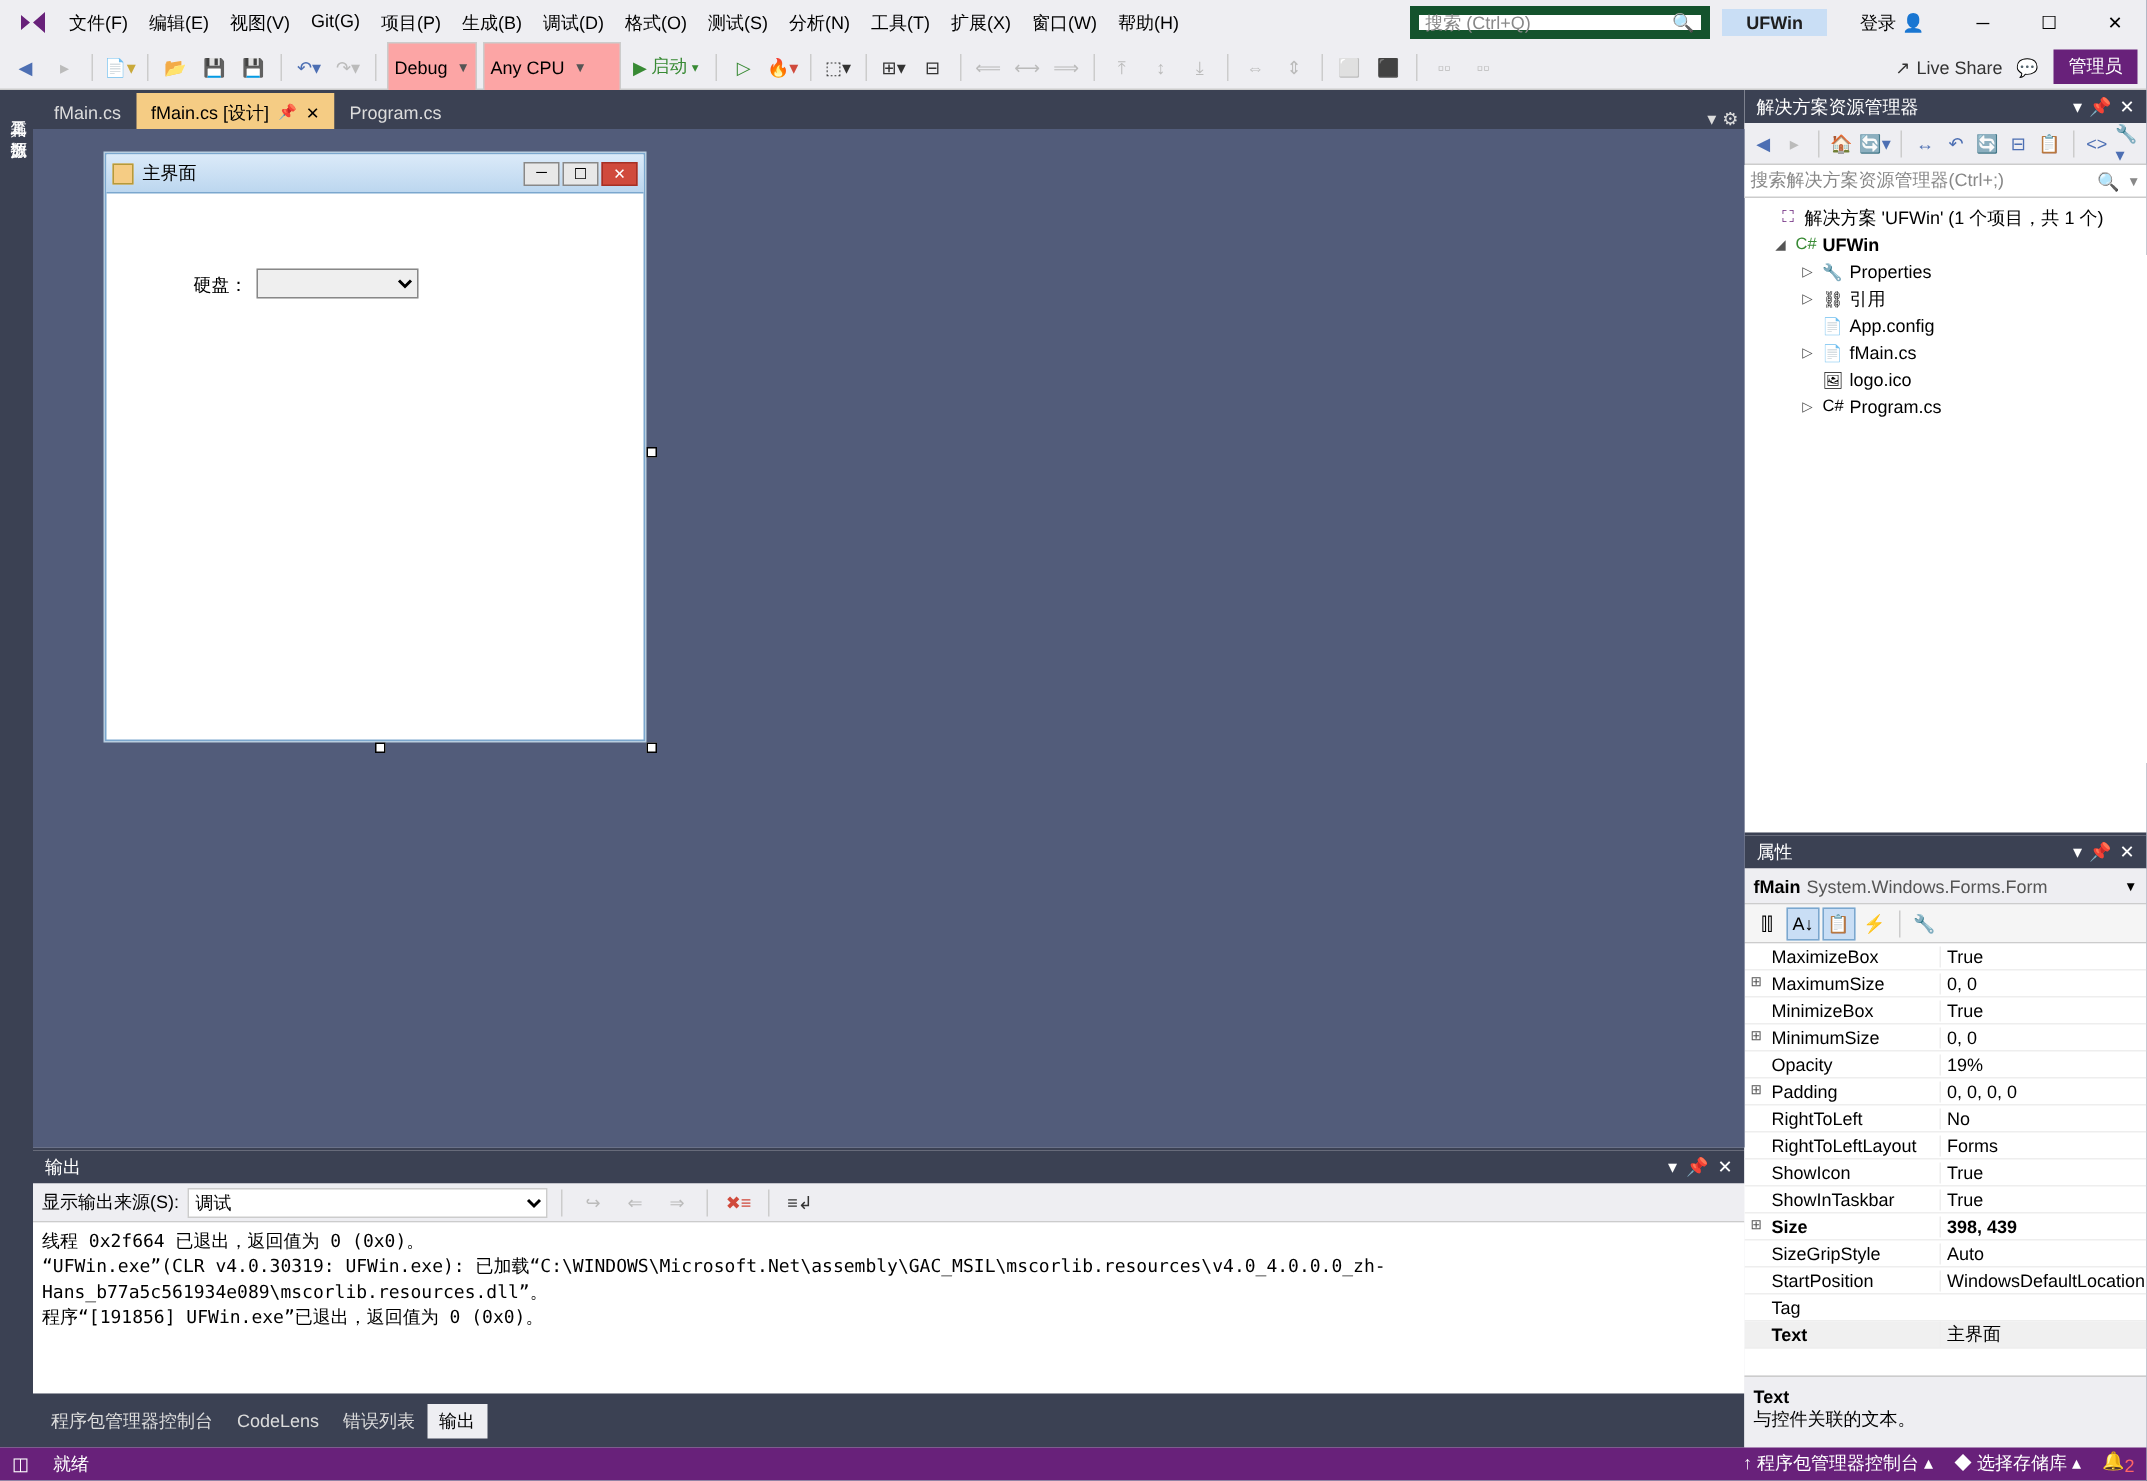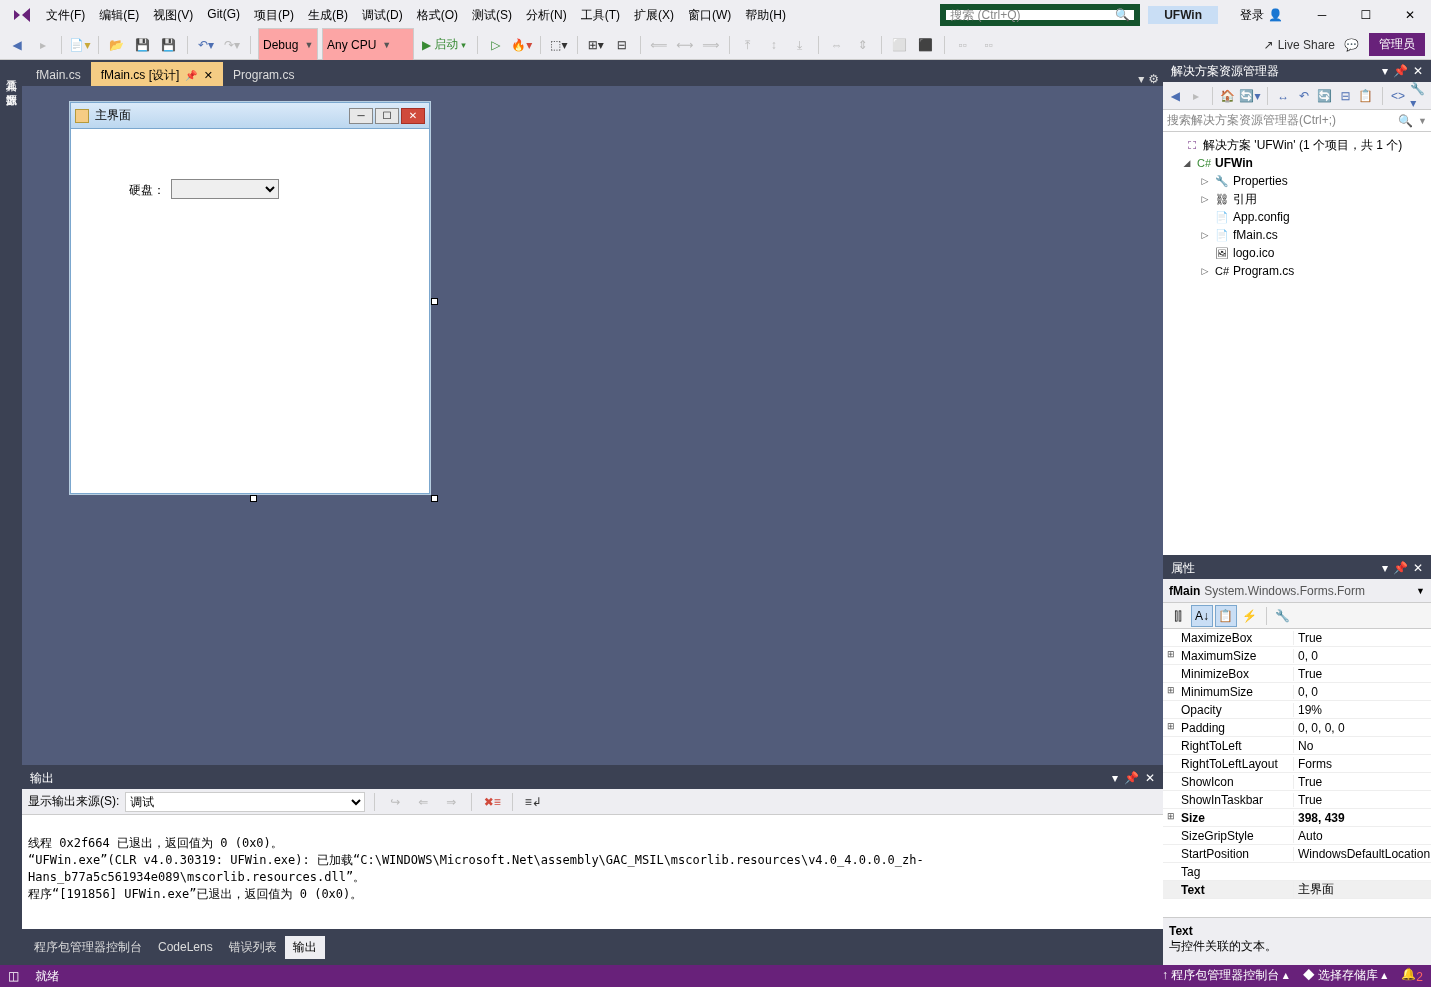--- a/index.html
+++ b/index.html
@@ -45,21 +45,21 @@
 .winbtns { display:flex; gap:2px;}
 .wb { width:24px; height:16px; border:1px solid #888; background:#e8e8e8; display:flex; align-items:center; justify-content:center; font-size:10px;}
 .wb.close{ background:#d04a3c; color:#fff; border-color:#a53025;}
 .winform-body { padding:50px 0 0 58px; display:flex; align-items:flex-end; gap:6px;}
 .winform-body select { width:108px; height:20px; border:1px solid #888; background:#efefef;}
 .output-panel { border-top:2px solid #3b4153; background:#eeeef2; display:flex; flex-direction:column; height:200px;}
 .panel-title { background:#3b4153; color:#fff; height:22px; display:flex; align-items:center; padding:0 8px; justify-content:space-between;}
 .panel-title-btns { display:flex; gap:6px; font-size:10px;}
 .output-toolbar { height:26px; display:flex; align-items:center; padding:0 6px; gap:6px; border-bottom:1px solid #ccc; background:#eeeef2;}
 .output-toolbar select { height:20px; border:1px solid #ccc; background:#fff; width:240px;}
-.output-text { flex:1; background:#fff; font-family:Consolas,monospace; font-size:12px; padding:20px 6px; overflow:auto; white-space:pre-wrap; color:#000;}
+.output-text { flex:1; background:#fff; font-family:Consolas,monospace; font-size:12px; padding:4px 6px; overflow:auto; white-space:pre-wrap; color:#000;}
 .bottom-tabs { height:36px; background:#3b4153; display:flex; align-items:center; padding:0 4px;}
 .bottom-tabs span { padding:3px 8px; color:#dcdcdc; cursor:default;}
 .bottom-tabs span.active { background:#eeeef2; color:#000;}
 .right-col { width:268px; display:flex; flex-direction:column; background:#eeeef2; }
 .rp-title { background:#3b4153; color:#fff; height:22px; display:flex; align-items:center; padding:0 8px; justify-content:space-between; font-size:11px;}
 .rp-title-btns { display:flex; gap:5px; font-size:10px;}
 .rp-toolbar { height:28px; border-bottom:1px solid #ccc; display:flex; align-items:center; padding:0 4px; gap:4px;}
 .rp-toolbar .tb-btn { width:20px; height:20px; color:#4d6fb3;}
 .rp-search { height:22px; border-bottom:1px solid #ccc; display:flex; align-items:center; background:#fff; padding:0 4px; color:#888; position:relative;}
 .rp-search .mag { position:absolute; right:18px;}

